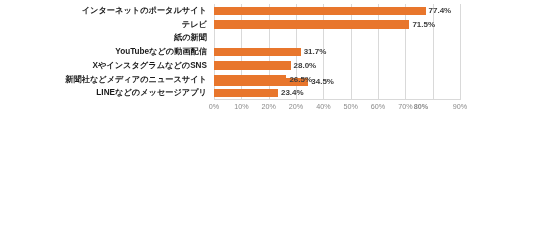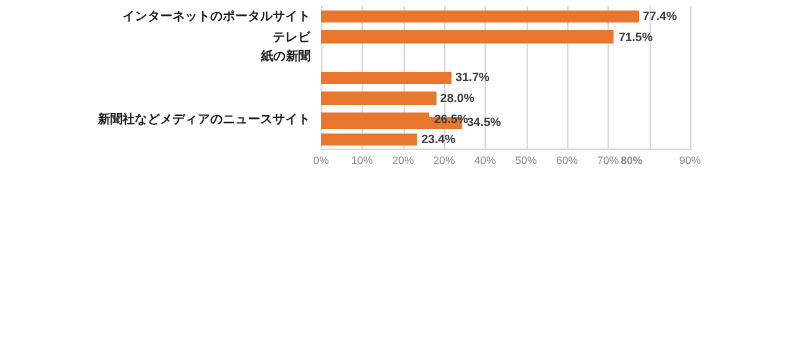--- a/index.html
+++ b/index.html
@@ -114,21 +114,24 @@
 </style>
 </head>
 <body>
 
 <div id="chart-root">
 
   <div id="cat-labels">
       <div class="cat-label" style="top: 0px; margin-left: 48px;">インターネットのポータルサイト</div>
       <div class="cat-label" style="top: 13.7143px;">テレビ</div>
       <div class="cat-label" style="top: 27.4286px;">紙の新聞</div>
+      <div class="cat-label" style="top: 41.1429px;">YouTubeなどの動画配信</div>
+      <div class="cat-label" style="top: 54.8571px;">XやインスタグラムなどのSNS</div>
       <div class="cat-label" style="top: 68.5714px;">新聞社などメディアのニュースサイト</div>
+      <div class="cat-label" style="top: 82.2857px;">LINEなどのメッセージアプリ</div>
     </div>
 
   <div id="plot-area">
     <div id="gridlines">
         <div class="gridline" style="left: 0px;"></div>
         <div class="gridline" style="left: 27.3333px;"></div>
         <div class="gridline" style="left: 54.6667px;"></div>
         <div class="gridline" style="left: 82px;"></div>
         <div class="gridline" style="left: 109.333px;"></div>
         <div class="gridline" style="left: 136.667px;"></div>

